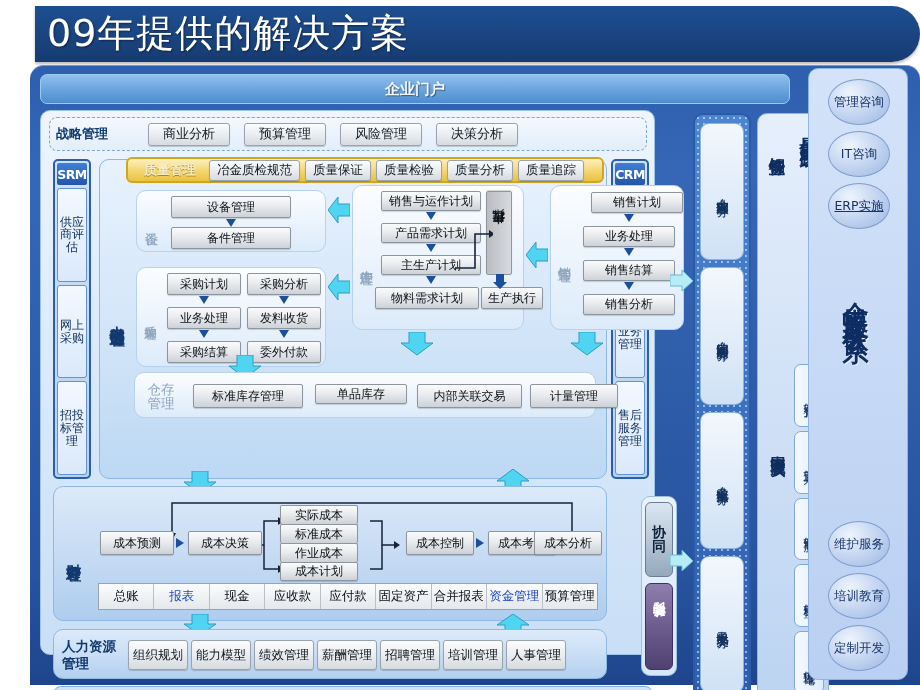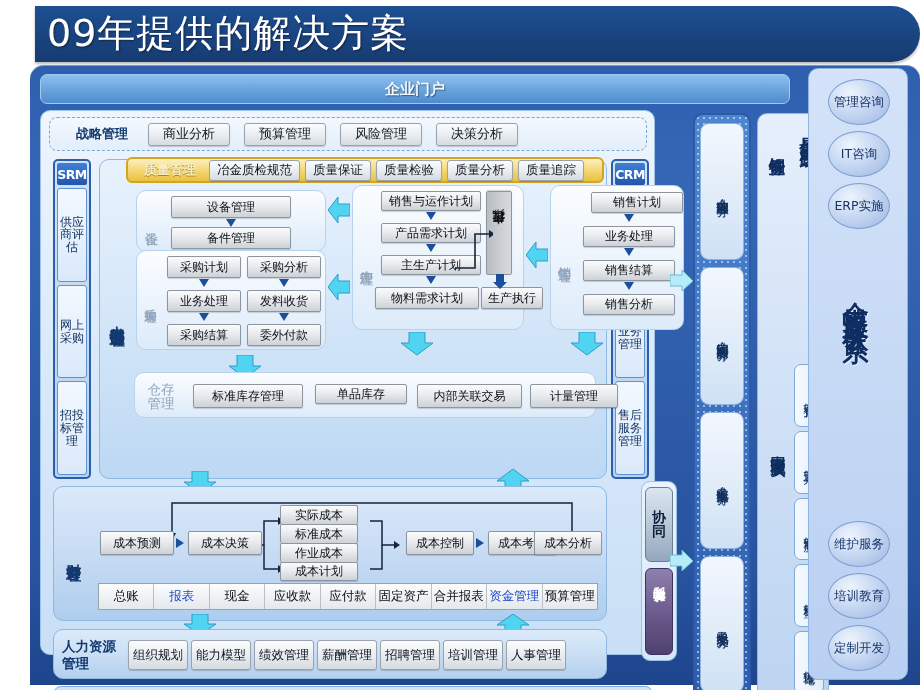--- a/index.html
+++ b/index.html
@@ -58,21 +58,21 @@
     border:1px solid #9dc4e8; border-radius:10px;
   }
   
   #strategy-row {
     position:absolute; left:8px; top:6px; width:598px; height:34px;
     border:1px dashed #7aa9d8; border-radius:8px;
     background: linear-gradient(180deg,#f3f8fe,#e2eefb);
     display:flex; align-items:center; padding:0 6px;
   }
   #strategy-row .rowlabel {
-    font-size:13px; font-weight:bold; color:#123a70; width:92px; text-align:center;
+    font-size:13px; font-weight:bold; color:#123a70; width:92px; text-align:left;
   }
   .btn {
     background: linear-gradient(180deg,#fbfcfd 0%, #eceff2 45%, #d6dbe0 100%);
     border:1px solid #9aa3ad; border-radius:3px;
     font-size:12px; color:#101820; text-align:center;
     display:flex; align-items:center; justify-content:center;
     white-space:nowrap;
     box-shadow: 0 1px 1px rgba(0,0,0,.18);
   }
   #strategy-row .btn { height:23px; margin-right:14px; padding:0 14px; font-size:13px; }
@@ -184,21 +184,21 @@
   #hr-row .btn { height:30px; padding:0 4px; font-size:12.5px; }
   
   #soa-panel {
     position:absolute; left:12px; top:575px; width:600px; height:34px;
     background: linear-gradient(180deg,#d2e4f8 0%, #bcd6f2 60%, #a8c9ee 100%);
     border:1px solid #7fa9da; border-radius:8px;
     display:flex; align-items:center;
   }
   
   #coop-col {
-    position:absolute; left:600px; top:370px; width:36px; height:180px;
+    position:absolute; left:600px; top:385px; width:36px; height:180px;
     background: linear-gradient(180deg,#eaf3fd,#d6e7f8);
     border:1px solid #9dc0e6; border-radius:9px;
     display:flex; flex-direction:column; align-items:center; padding:5px 3px; gap:6px;
   }
   #coop-col .b1 {
     width:28px; height:75px;
     background: linear-gradient(180deg,#dbe6f1 0%, #b9c8d8 50%, #94a7bc 100%);
     border:1px solid #6b7d92; border-radius:6px;
     font-size:14px; font-weight:bold; color:#10233c;
     display:flex; align-items:center; justify-content:center; line-height:1.05; text-align:center;
@@ -316,21 +316,21 @@
     <div id="isc-panel">
       <div id="isc-label" class="rot">内部供应链管理</div>
 
       <div class="inner-card" style="left:36px; top:30px; width:190px; height:62px;">
         <div class="vlabel rot" style="left:4px; top:5px; width:22px; height:52px;">设备</div>
         <div class="flowbtn" style="left:34px; top:5px; width:120px; height:22px;">设备管理</div>
         <div class="arrow-d" style="left:89px; top:28px;"></div>
         <div class="flowbtn" style="left:34px; top:36px; width:120px; height:22px;">备件管理</div>
       </div>
 
-      <div class="inner-card" style="left:36px; top:90px; width:190px; height:100px;">
+      <div class="inner-card" style="left:36px; top:107px; width:190px; height:100px;">
         <div class="vlabel rot" style="left:3px; top:6px; width:22px; height:88px; font-size:12.5px;">采购管理</div>
         <div class="flowbtn" style="left:30px; top:5px; width:74px; height:22px;">采购计划</div>
         <div class="flowbtn" style="left:110px; top:5px; width:74px; height:22px;">采购分析</div>
         <div class="arrow-d" style="left:62px; top:28px;"></div>
         <div class="arrow-d" style="left:142px; top:28px;"></div>
         <div class="flowbtn" style="left:30px; top:39px; width:74px; height:22px;">业务处理</div>
         <div class="flowbtn" style="left:110px; top:39px; width:74px; height:22px;">发料收货</div>
         <div class="arrow-d" style="left:62px; top:62px;"></div>
         <div class="arrow-d" style="left:142px; top:62px;"></div>
         <div class="flowbtn" style="left:30px; top:73px; width:74px; height:22px;">采购结算</div>
@@ -536,18 +536,18 @@
           <span class="rot">管理理论</span>
         </div>
     </div>
   </div>
 
 </div>
 
 <div id="kd-col">
   <div class="ellipse" style="top:10px;">管理咨询</div>
   <div class="ellipse" style="top:62px;">IT咨询</div>
-  <div class="ellipse" style="top:114px;">ERP实施</div>
+  <div class="ellipse" style="top:114px;text-decoration:underline;">ERP实施</div>
   <div id="kd-title" class="rot">金蝶服务体系</div>
   <div class="ellipse" style="top:452px;">维护服务</div>
   <div class="ellipse" style="top:504px;">培训教育</div>
   <div class="ellipse" style="top:556px;">定制开发</div>
 </div>
 
 </body></html>

